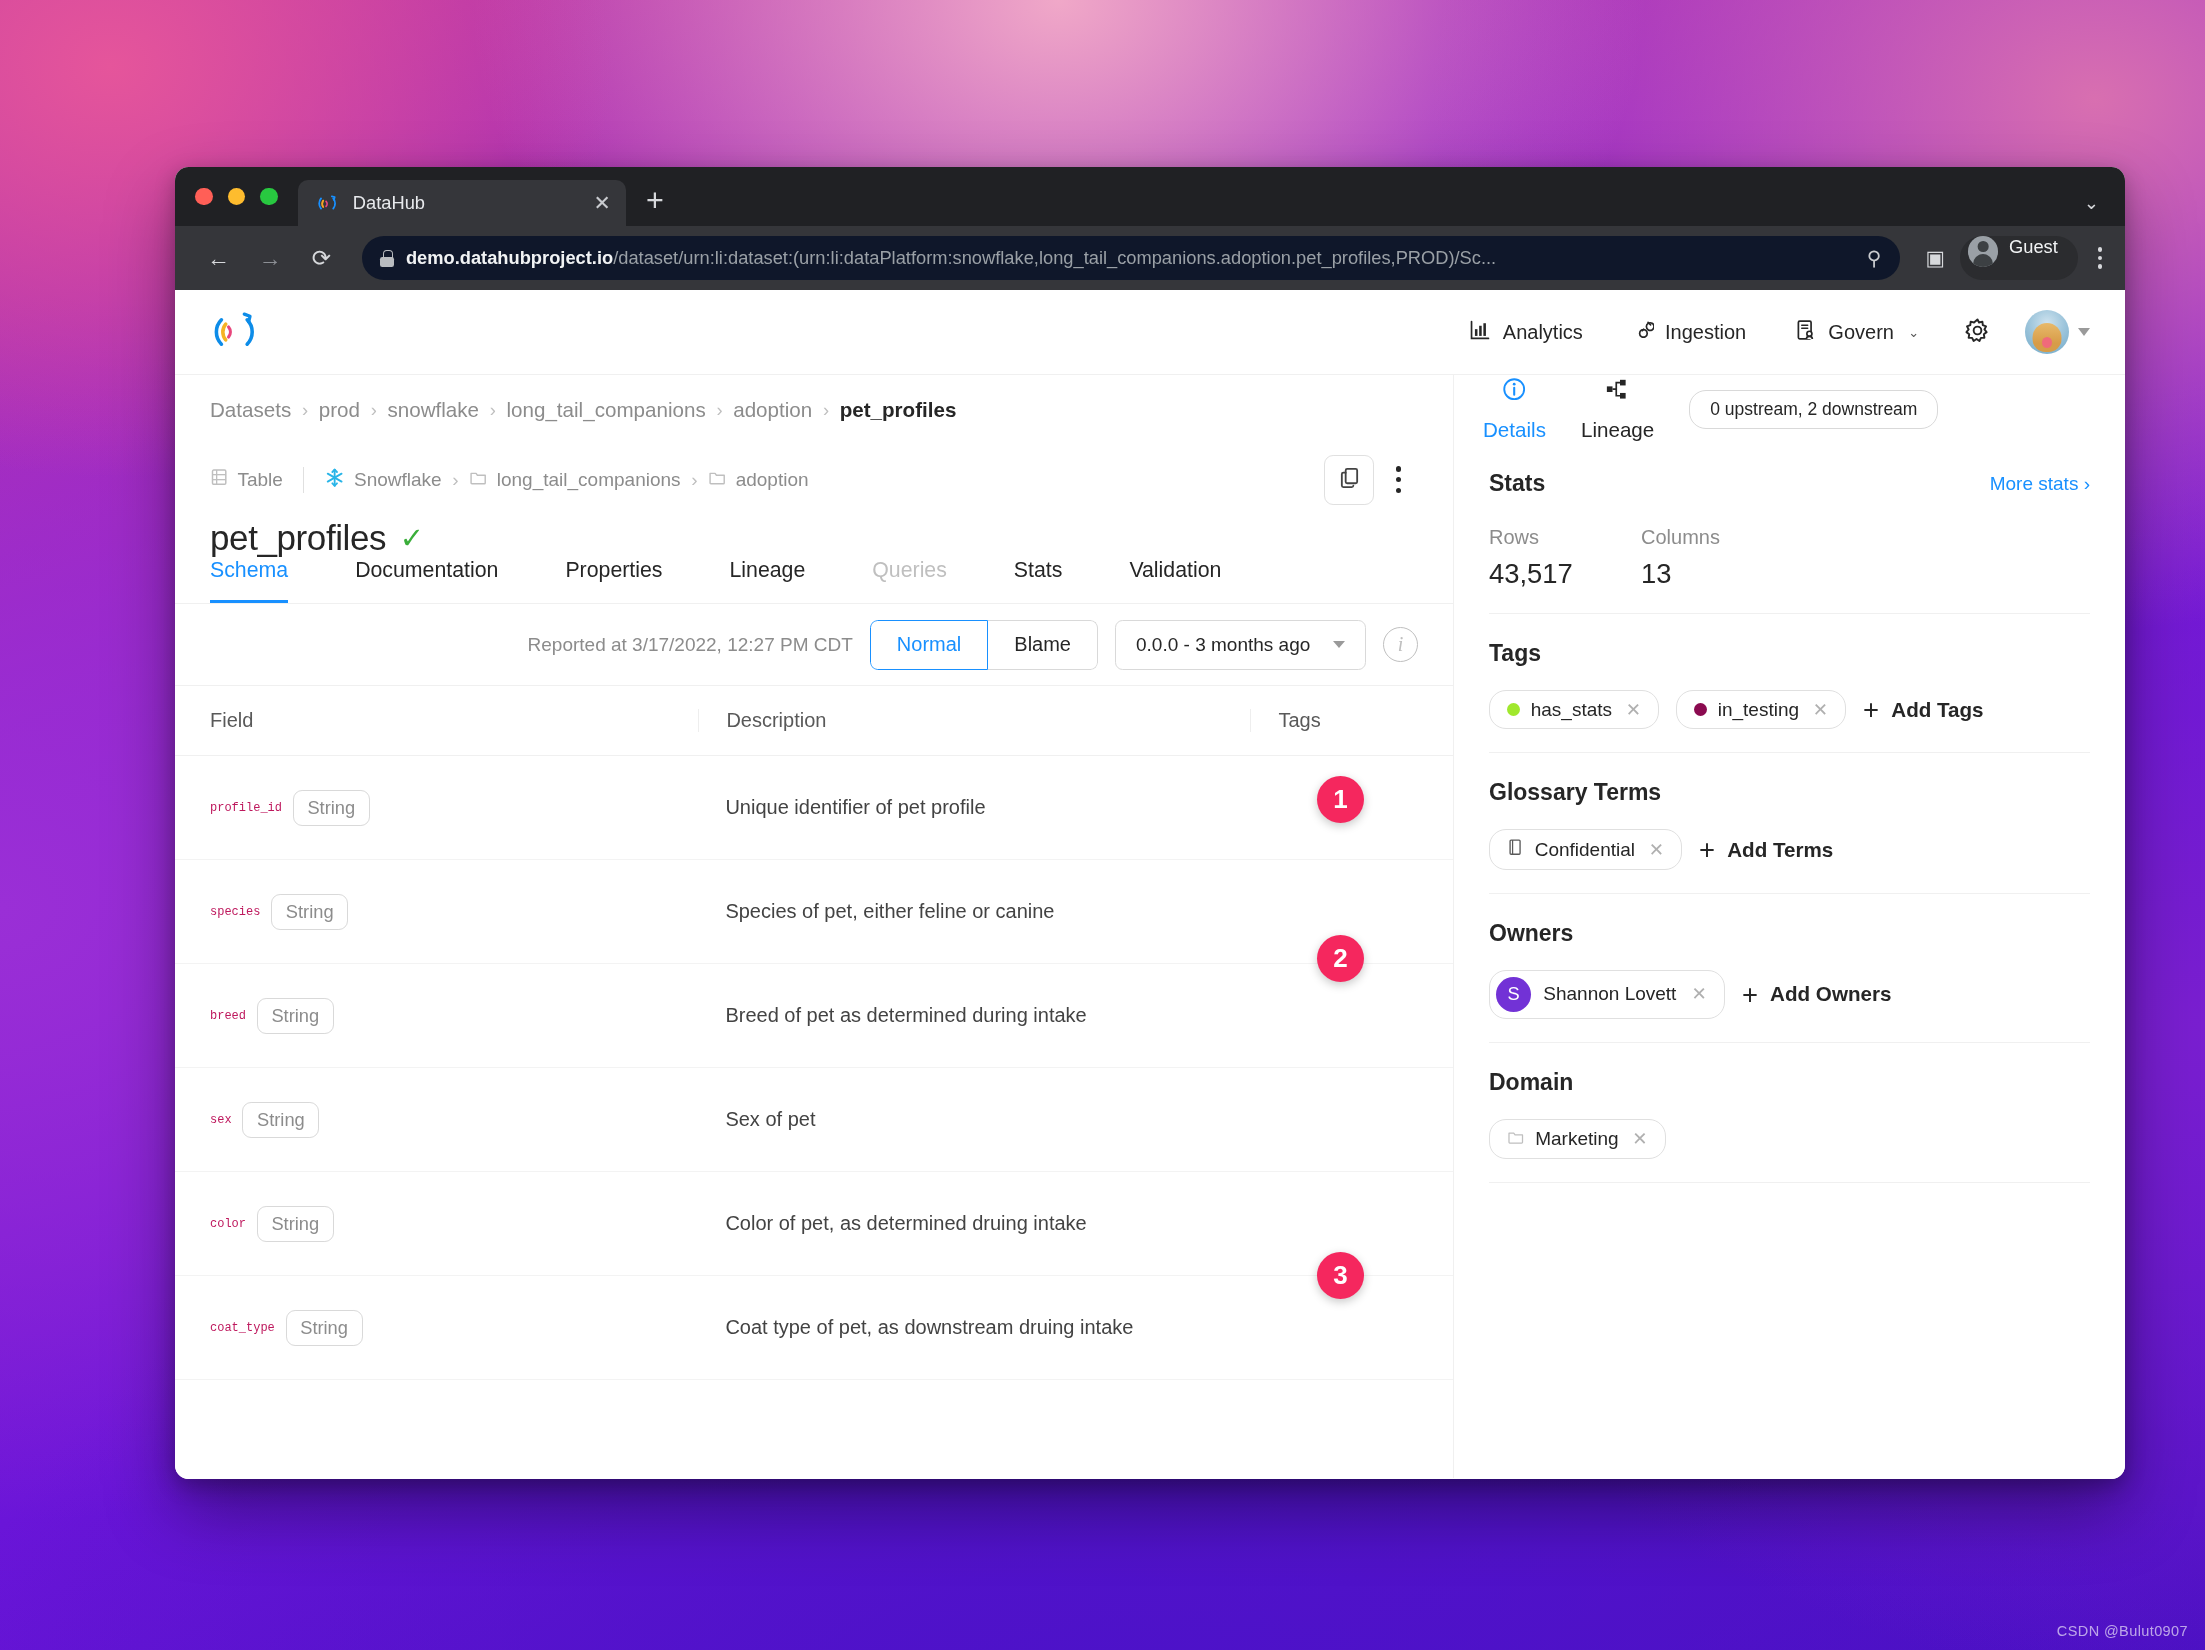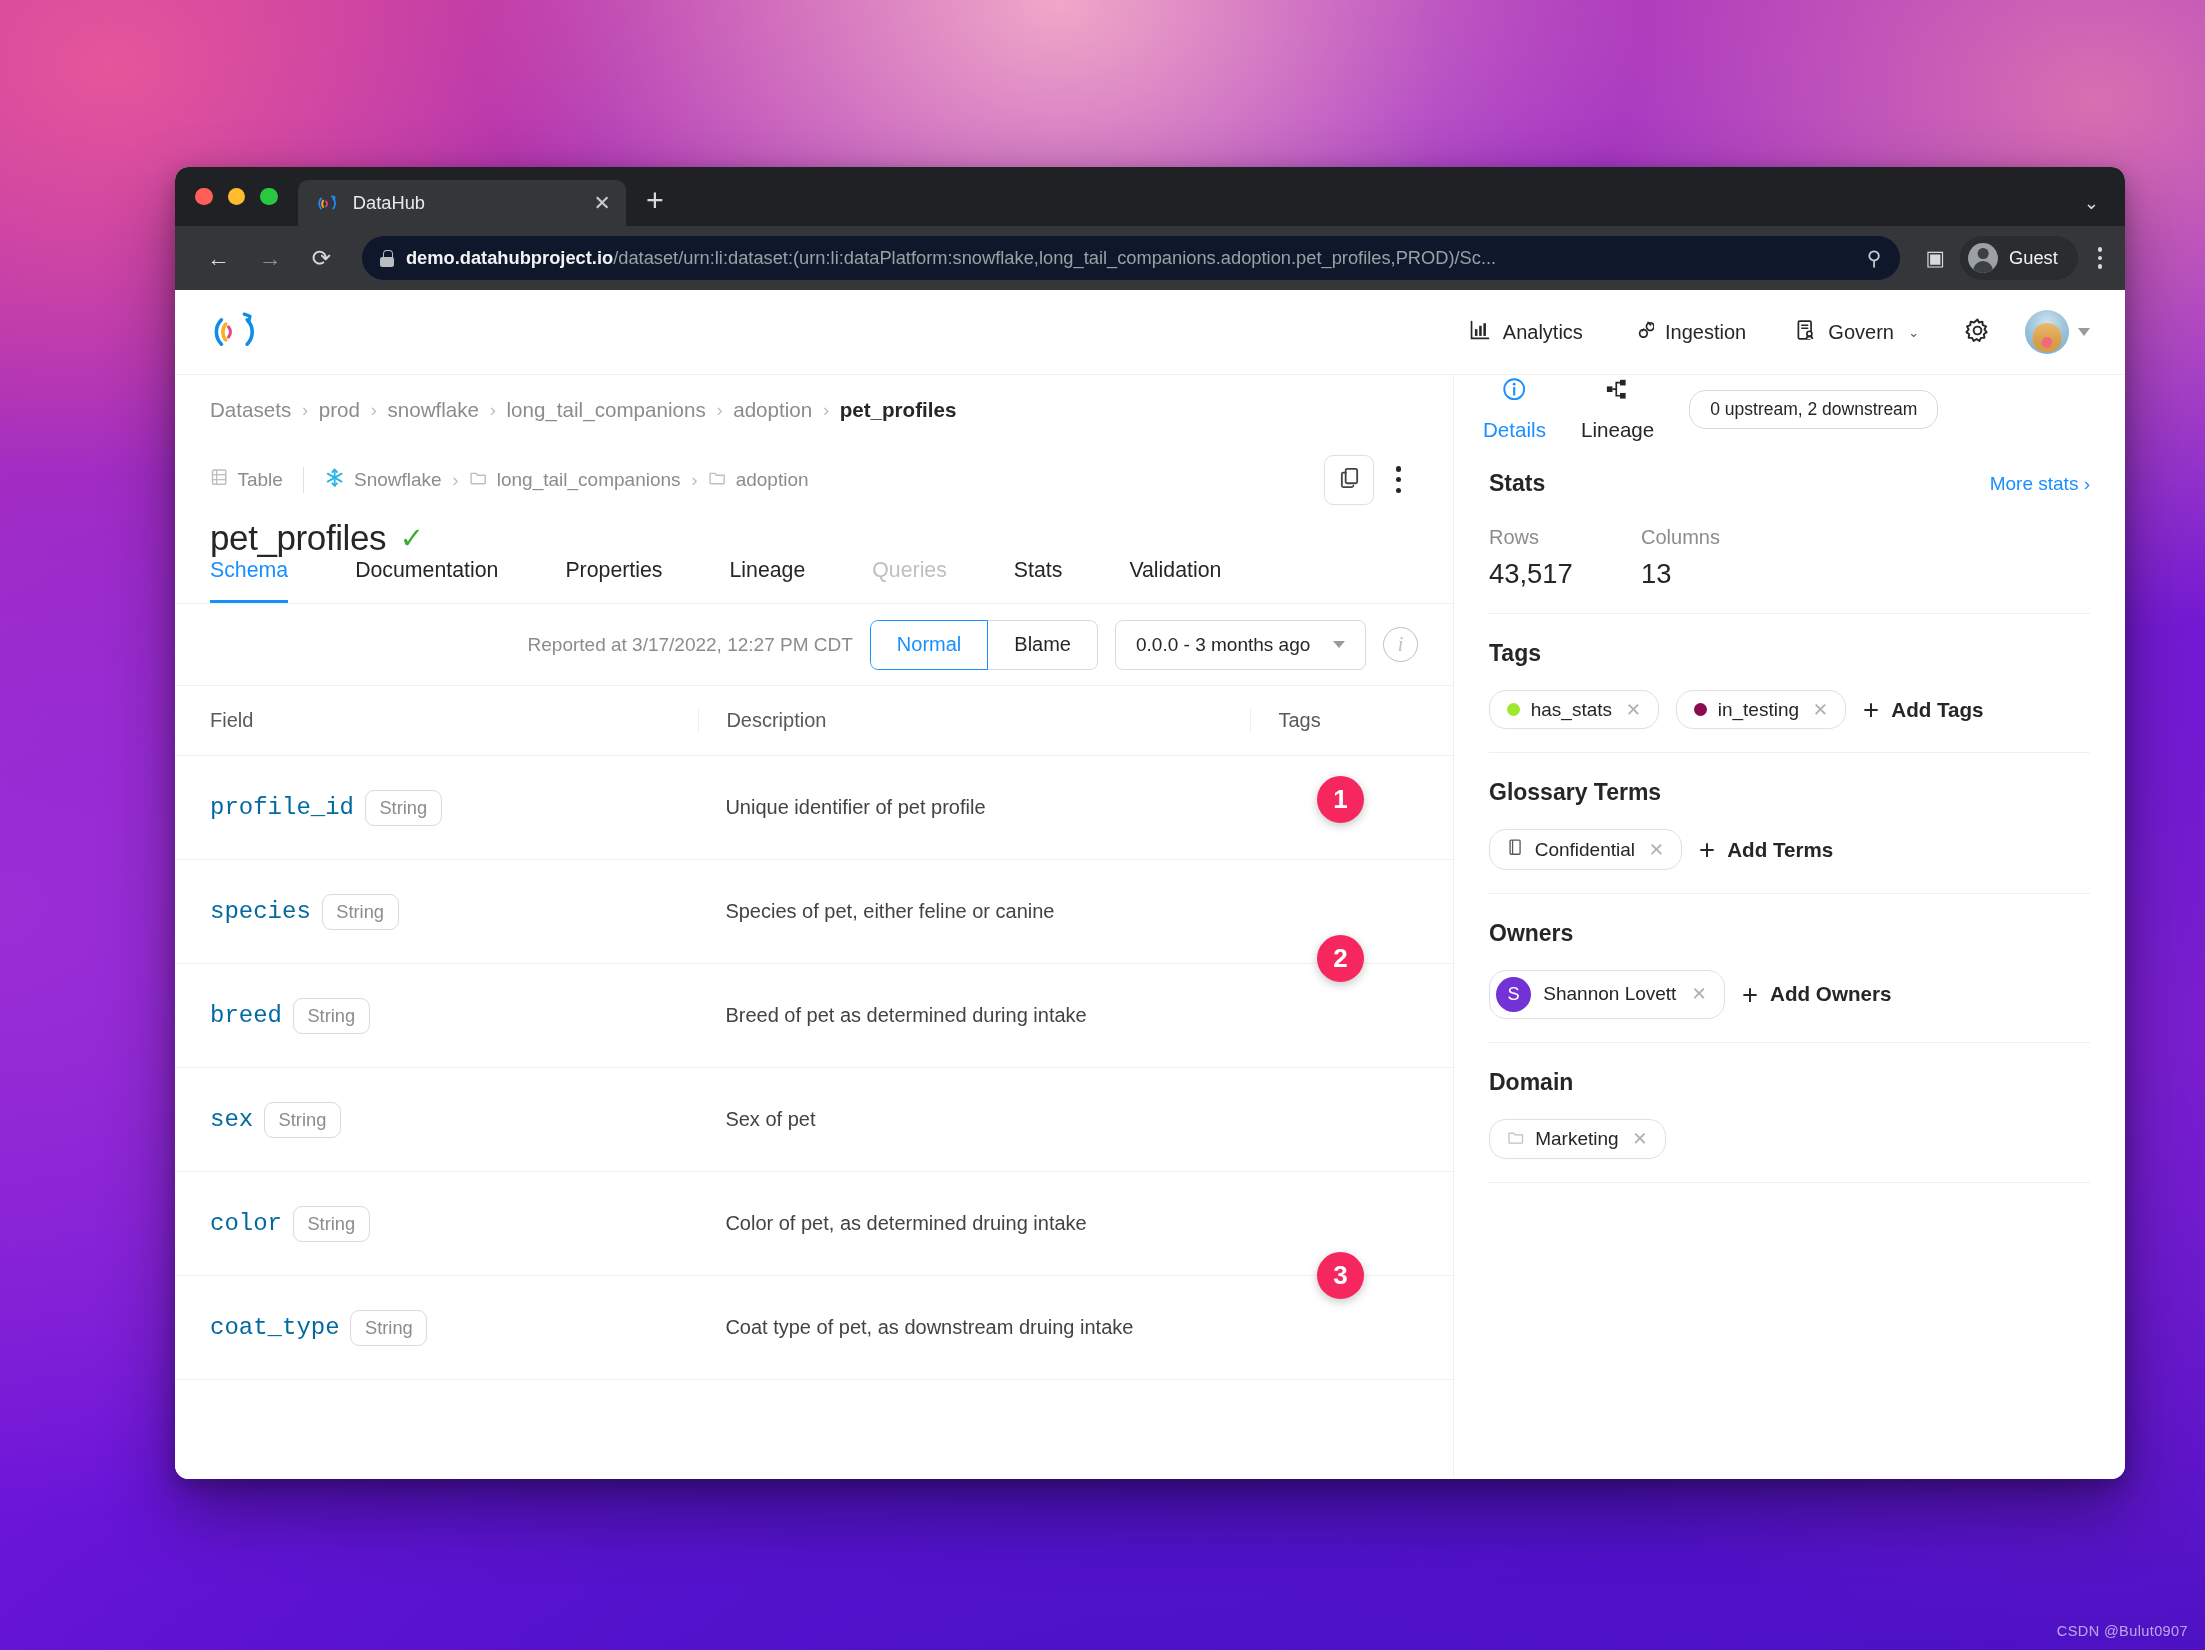--- a/index.html
+++ b/index.html
@@ -90,21 +90,21 @@
     content: ""; position: absolute; left: 3px; top: -6.1px;
     width: 7.6px; height: 6.9px; border: 1.9px solid #b9bcc0;
     border-bottom: none; border-radius: 3.8px 3.8px 0 0;
   }
   .url { font-size: 18.3px; white-space: nowrap; overflow: hidden; }
   .url .host { color: #f1f3f4; font-weight: 700; }
   .url .path { color: #9aa0a6; }
   .omni-zoom { color: #c9cbcf; font-size: 20px; margin-left: auto; padding-left: 10.7px; }
   .tbicon { color: #d7d9dc; font-size: 20.6px; padding: 0 7.6px; cursor: pointer; }
   .guest {
-    display: flex; align-items: center; gap: 10.7px;
+    display: flex; align-items: flex-start; gap: 10.7px;
     height: 44px; padding: 0 20px 0 7.6px; border-radius: 22px; background: #2b2c2f;
     color: #f1f3f4; font-size: 18.3px; cursor: pointer;
   }
   .guest-av {
     width: 30.5px; height: 30.5px; border-radius: 50%; background: #9aa0a6;
     position: relative; overflow: hidden; flex: 0 0 30.5px;
   }
   .guest-av::before {
     content: ""; position: absolute; left: 50%; top: 5.3px; transform: translateX(-50%);
     width: 10.7px; height: 10.7px; border-radius: 50%; background: #3c4043;
@@ -247,21 +247,21 @@
     border-bottom: 0.8px solid #f0f0f0; color: #595959; font-size: 20px;
   }
   .col-field { flex: 0 0 488px; }
   .col-desc { flex: 1 1 auto; border-left: 0.8px solid #eee; padding-left: 27.4px; }
   .col-tags { flex: 0 0 168px; border-left: 0.8px solid #eee; padding-left: 27.4px; }
   .trow {
     display: flex; align-items: center; height: 104px; padding: 0 35px;
     border-bottom: 0.8px solid #f3f3f3;
   }
   .fieldcell { flex: 0 0 488px; display: flex; align-items: center; gap: 10.7px; }
-  .fieldname { font-family: "Liberation Mono", monospace; font-size: 24px; color: #0369a1; }
+  .fieldname { font-family: "Liberation Mono", monospace; font-size: 12px; color: #be185d; }
   .typetag {
     border: 0.8px solid #d9d9d9; border-radius: 9.1px; padding: 6.1px 13.7px;
     color: #8c8c8c; font-size: 18.3px;
   }
   .desccell { flex: 1 1 auto; padding-left: 27.4px; color: #434343; font-size: 20px; }
   .tagcell { flex: 0 0 168px; }
 
   
   .rside { padding: 0 35px 0 35px; }
   .sect { padding: 26px 0 23px 0; border-bottom: 0.8px solid #f0f0f0; }

